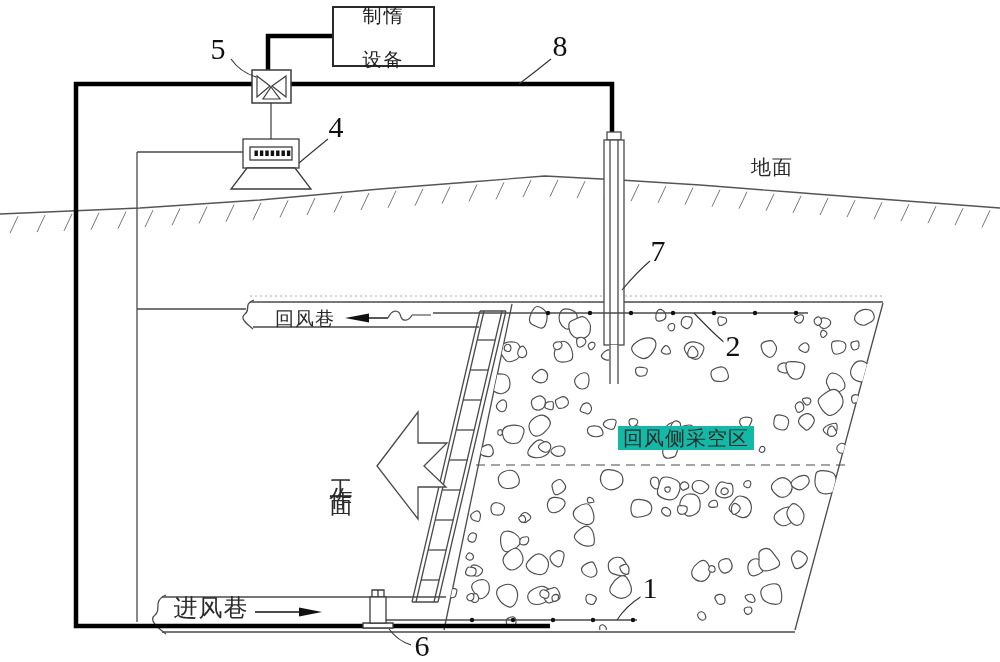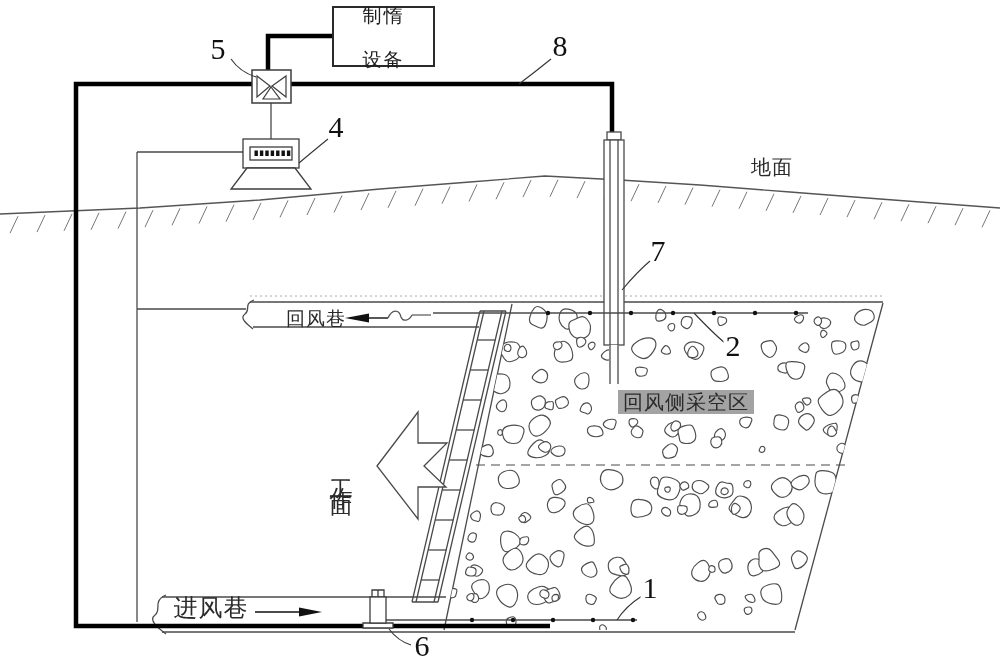--- a/index.html
+++ b/index.html
@@ -2,21 +2,21 @@
 <html><head>
 <meta charset="utf-8">
 <style>
   html,body{margin:0;padding:0;background:#fff;}
   #stage{position:relative;width:1000px;height:662px;background:#fff;overflow:hidden;
          font-family:"DejaVu Sans","Liberation Sans",sans-serif;color:#1d1d1d;}
   #art{position:absolute;left:0;top:0;}
   .lbl{position:absolute;transform:translate(-50%,-50%);white-space:nowrap;line-height:1;}
   .cjk{font-size:20px;letter-spacing:1px;color:#2a2a2a;}
   .num{font-family:"Liberation Serif","DejaVu Serif",serif;font-size:30px;color:#111;background:#fff;padding:0 2px;}
-  .masked{background:#a3a3a3;padding:2px 5px;}
+  .masked{background:#14b8a6;padding:2px 5px;margin-top:36px;}
   .vert{writing-mode:vertical-rl;letter-spacing:8px;font-size:23px;}
   #equip-box{position:absolute;left:332px;top:6px;width:103px;height:61px;box-sizing:border-box;
              border:2px solid #2a2a2a;display:flex;flex-direction:column;align-items:center;justify-content:center;
              font-size:19px;line-height:24px;letter-spacing:2px;background:#fff;gap:20px;}
 </style>
 </head>
 <body>
 
 <div id="stage">
 
@@ -278,21 +278,21 @@
   </g>
 </svg>
 
 <div id="equip-box">
   <span>制惰</span>
   <span>设备</span>
 </div>
 
 <div class="lbl cjk" style="left:765px;top:167px;margin-left:7px;">地面</div>
 
-<div class="lbl cjk" style="left:316px;top:318px;font-size:19px;">回风巷</div>
+<div class="lbl cjk" style="left:305px;top:318px;font-size:19px;">回风巷</div>
 
 <div class="lbl cjk" style="left:211px;top:608px;font-size:24px;">进风巷</div>
 
 <div class="lbl cjk vert" style="left:341px;top:473px;">工作面</div>
 
 <div class="lbl cjk masked" style="left:686px;top:402px;">回风侧采空区</div>
 
 
 <div class="lbl num" style="left:650px;top:588px;">1</div>
 <div class="lbl num" style="left:733px;top:346px;">2</div>

